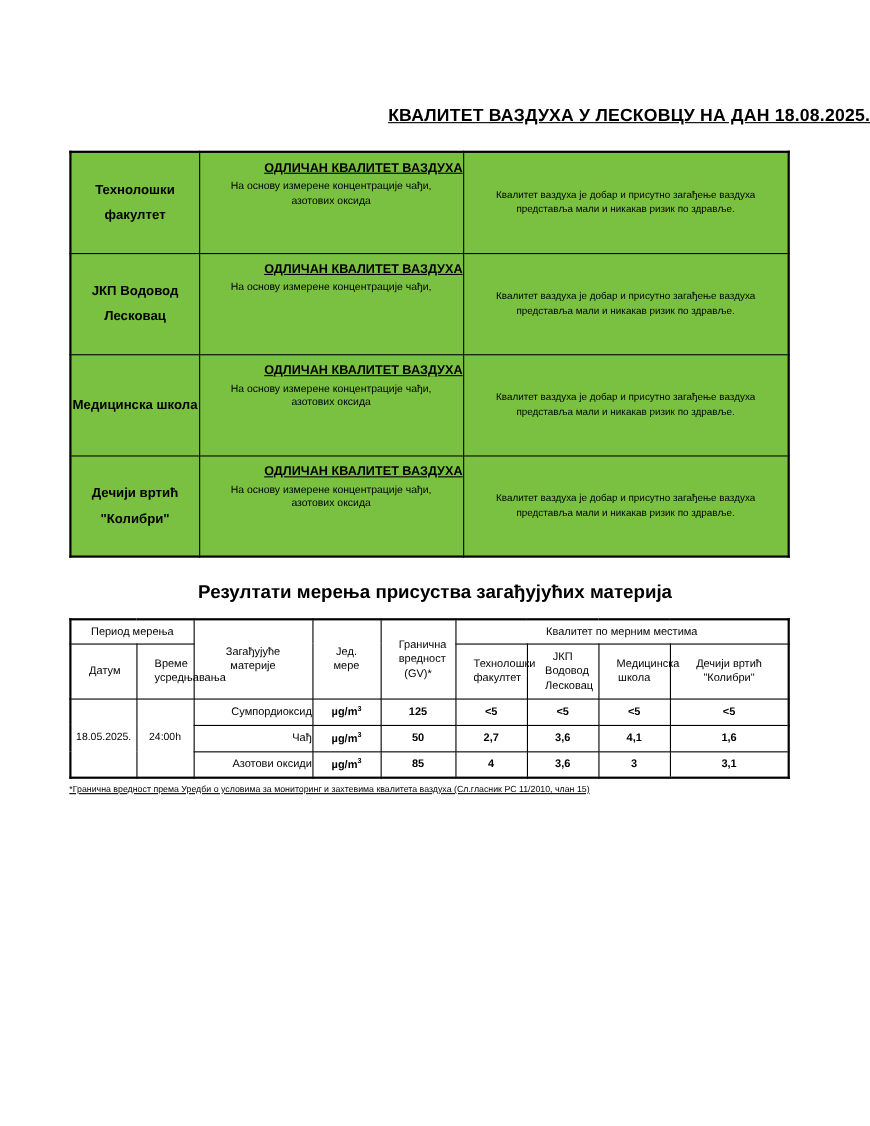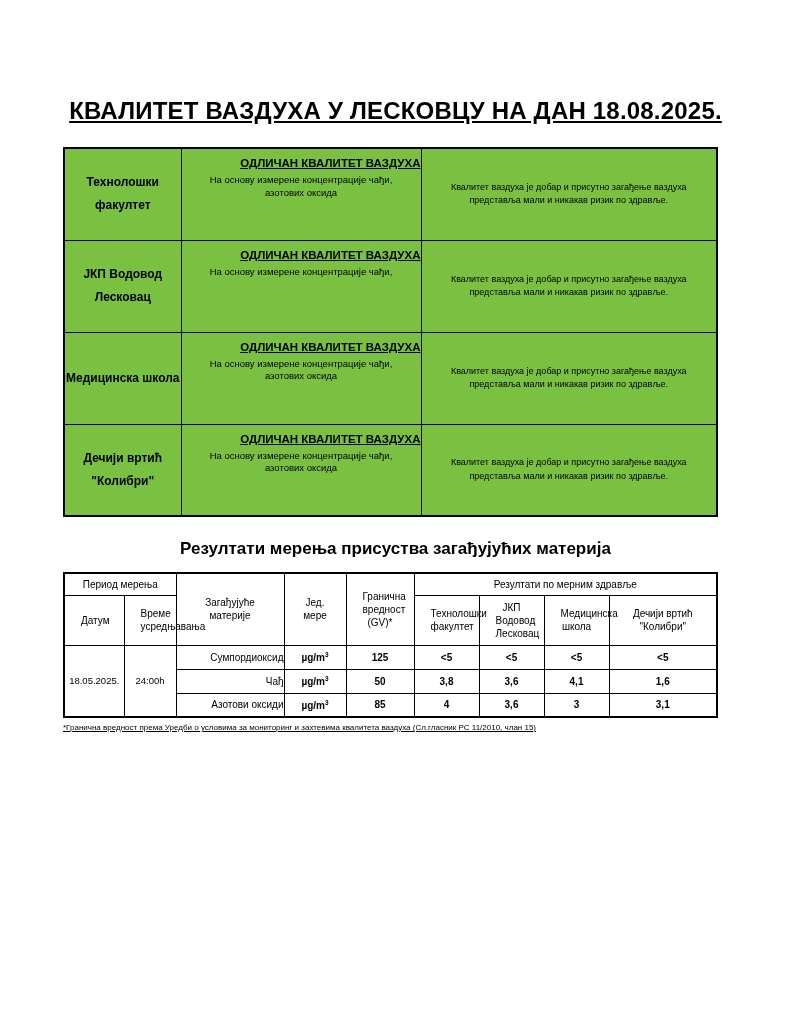--- a/index.html
+++ b/index.html
@@ -7,22 +7,22 @@
   body {
     width: 791px; height: 1024px;
     background: #ffffff;
     font-family: "Liberation Sans", sans-serif;
     color: #000;
   }
   .page { width: 791px; height: 1024px; overflow: hidden; }
 
   .doc-title {
     margin: 97px 0 12px 0;
-    text-align: center;
-    font-size: 24px;
+    text-align: right;
+    font-size: 16px;
     font-weight: bold;
     text-decoration: underline;
     letter-spacing: 0.2px;
   }
 
   table { border-collapse: collapse; table-layout: fixed; }
   .tbl { margin-left: 63px; width: 653px; border: 2px solid #000; }
   .tbl td, .tbl th { border: 1.5px solid #000; padding: 0; vertical-align: middle; }
 
   
@@ -138,21 +138,21 @@
       <col style="width:65px">
         <col style="width:65px">
         <col style="width:108px">
     </colgroup>
     <tbody>
         <tr class="hr1">
       <th colspan="2">Период мерења</th>
       <th rowspan="2">Загађујуће материје</th>
       <th rowspan="2">Јед. мере</th>
       <th rowspan="2">Гранична вредност (GV)*</th>
-      <th colspan="4">Резултати по мерним здравље</th>
+      <th colspan="4">Квалитет по мерним местима</th>
     </tr>
     <tr class="hr2">
       <th>Датум</th>
       <th>Време усредњавања</th>
       <th>Технолошки факултет</th>
       <th>ЈКП Водовод Лесковац</th>
       <th>Медицинска школа</th>
       <th>Дечији вртић "Колибри"</th>
     </tr>
 
@@ -164,21 +164,21 @@
       <td class="c-limit">125</td>
       <td class="c-val">&lt;5</td>
       <td class="c-val">&lt;5</td>
       <td class="c-val">&lt;5</td>
       <td class="c-val">&lt;5</td>
     </tr>
     <tr>
       <td class="c-poll">Чађ</td>
       <td class="c-unit"><span>µg/m</span><sup>3</sup></td>
       <td class="c-limit">50</td>
-      <td class="c-val">3,8</td>
+      <td class="c-val">2,7</td>
       <td class="c-val">3,6</td>
       <td class="c-val">4,1</td>
       <td class="c-val">1,6</td>
     </tr>
     <tr>
       <td class="c-poll">Азотови оксиди</td>
       <td class="c-unit"><span>µg/m</span><sup>3</sup></td>
       <td class="c-limit">85</td>
       <td class="c-val">4</td>
       <td class="c-val">3,6</td>

